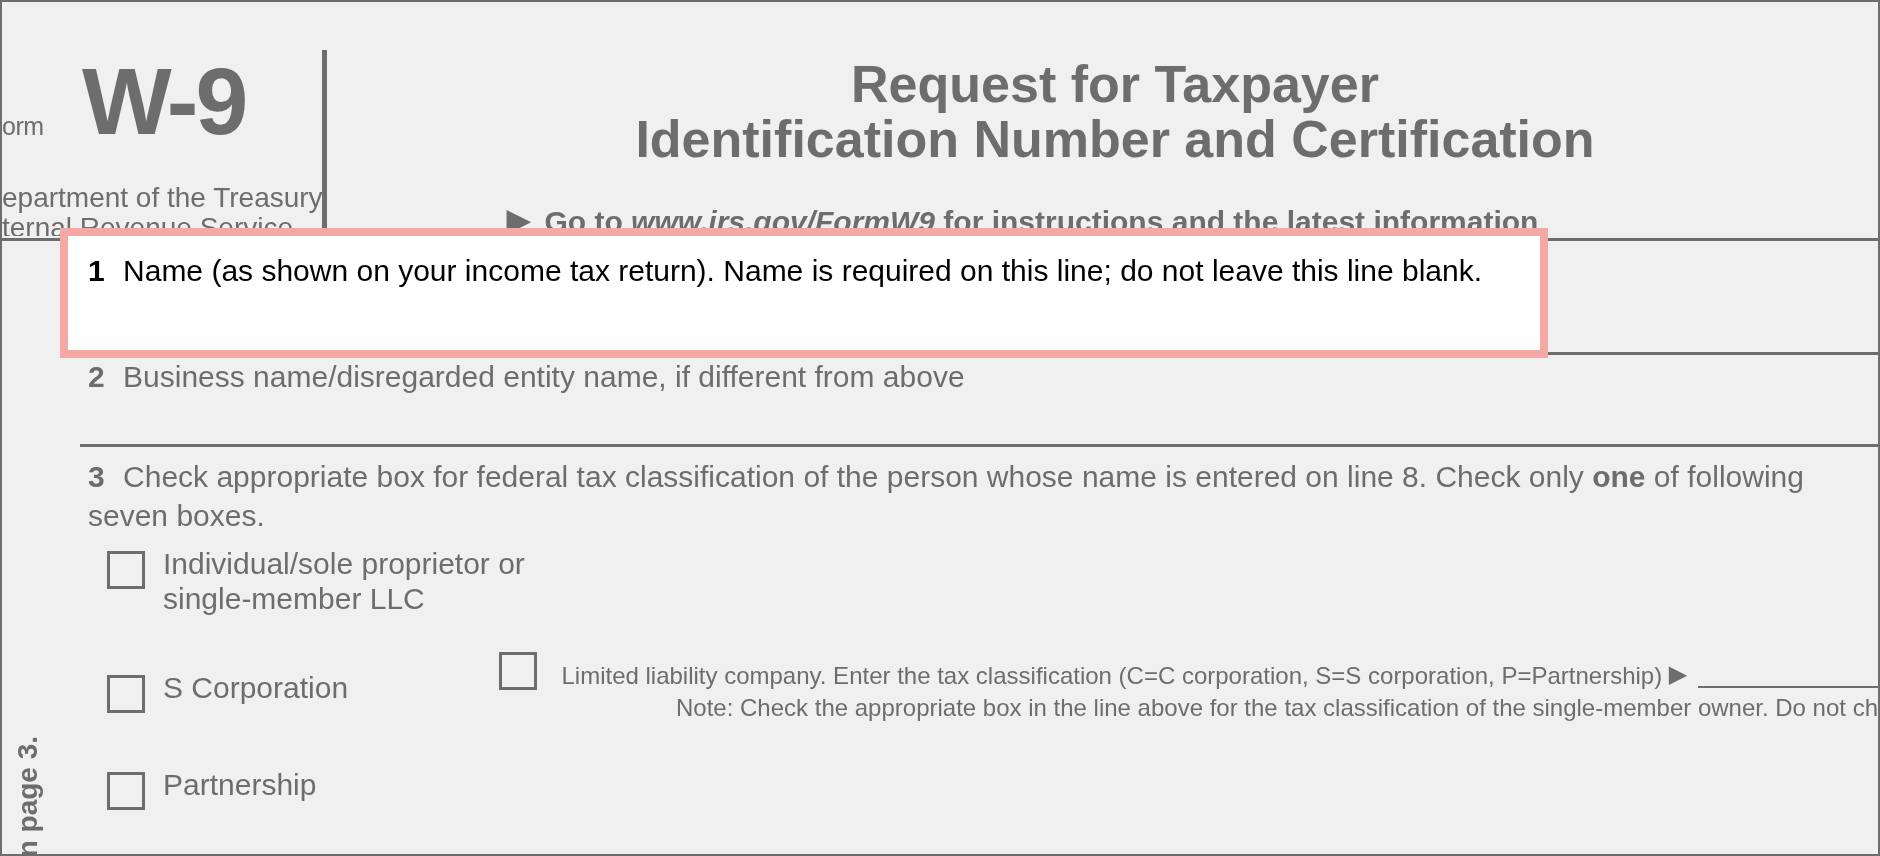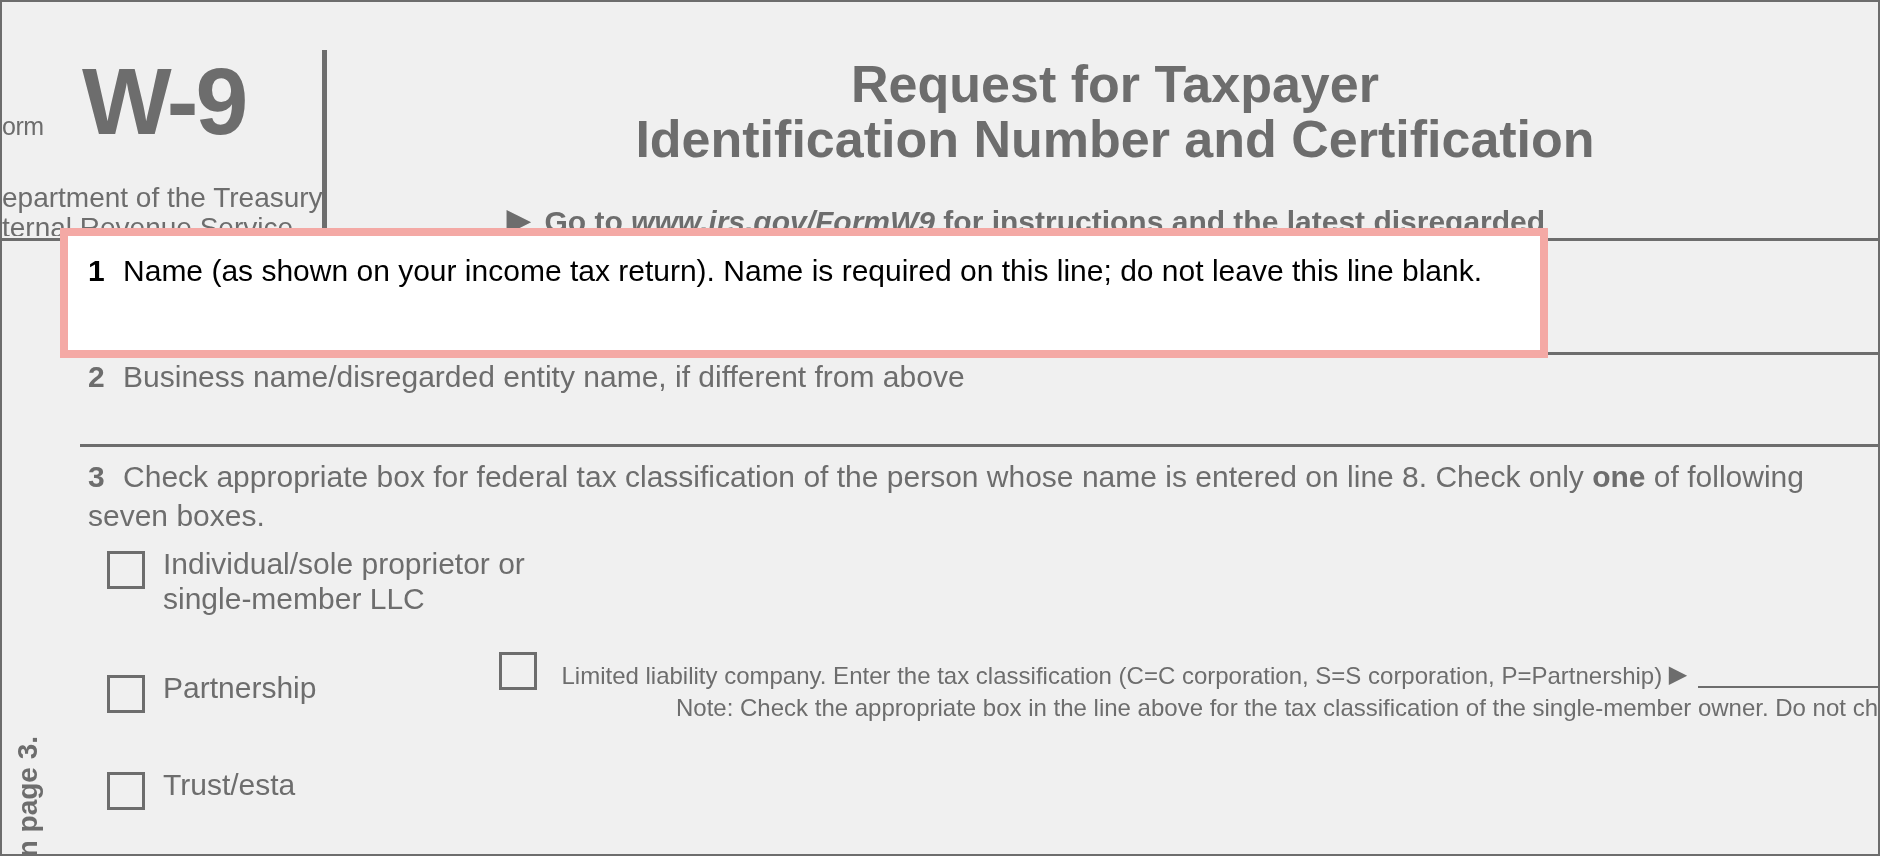--- a/index.html
+++ b/index.html
@@ -148,21 +148,21 @@
   <div class="dept">epartment of the Treasury</div>
   <div class="irs">ternal Revenue Service</div>
 
   <div class="title">
     <span>Request for Taxpayer</span><br>
     <span>Identification Number and Certification</span>
   </div>
 
   <div class="goto">
     <span class="tri">▶</span>
-    <span>Go to </span><span class="url">www.irs.gov/FormW9</span><span> for instructions and the latest disregarded</span>
+    <span>Go to </span><span class="url">www.irs.gov/FormW9</span><span> for instructions and the latest information</span>
   </div>
 
   <div class="hline row-line-top"></div>
   <div class="hline row-line-1"></div>
   <div class="hline row-line-2"></div>
 
   <div class="highlight"></div>
 
   <div class="row1">
     <span class="field-num">1</span>
@@ -176,20 +176,24 @@
 
   <div class="row3">
     <span class="field-num">3</span>
     <span>Check appropriate box for federal tax classification of the person whose name is entered on line 8. Check only </span><span class="only-one">one</span><span> of following seven boxes.</span>
   </div>
 
   <div class="cb-row">
     <div class="cb">
       <div class="box"></div>
       <div class="lbl">Individual/sole proprietor or single-member LLC</div>
+    </div>
+    <div class="cb">
+      <div class="box"></div>
+      <div class="lbl">S Corporation</div>
     </div>
     <div class="cb">
       <div class="box"></div>
       <div class="lbl">Partnership</div>
     </div>
     <div class="cb">
       <div class="box"></div>
       <div class="lbl">Trust/esta</div>
     </div>
   </div>

